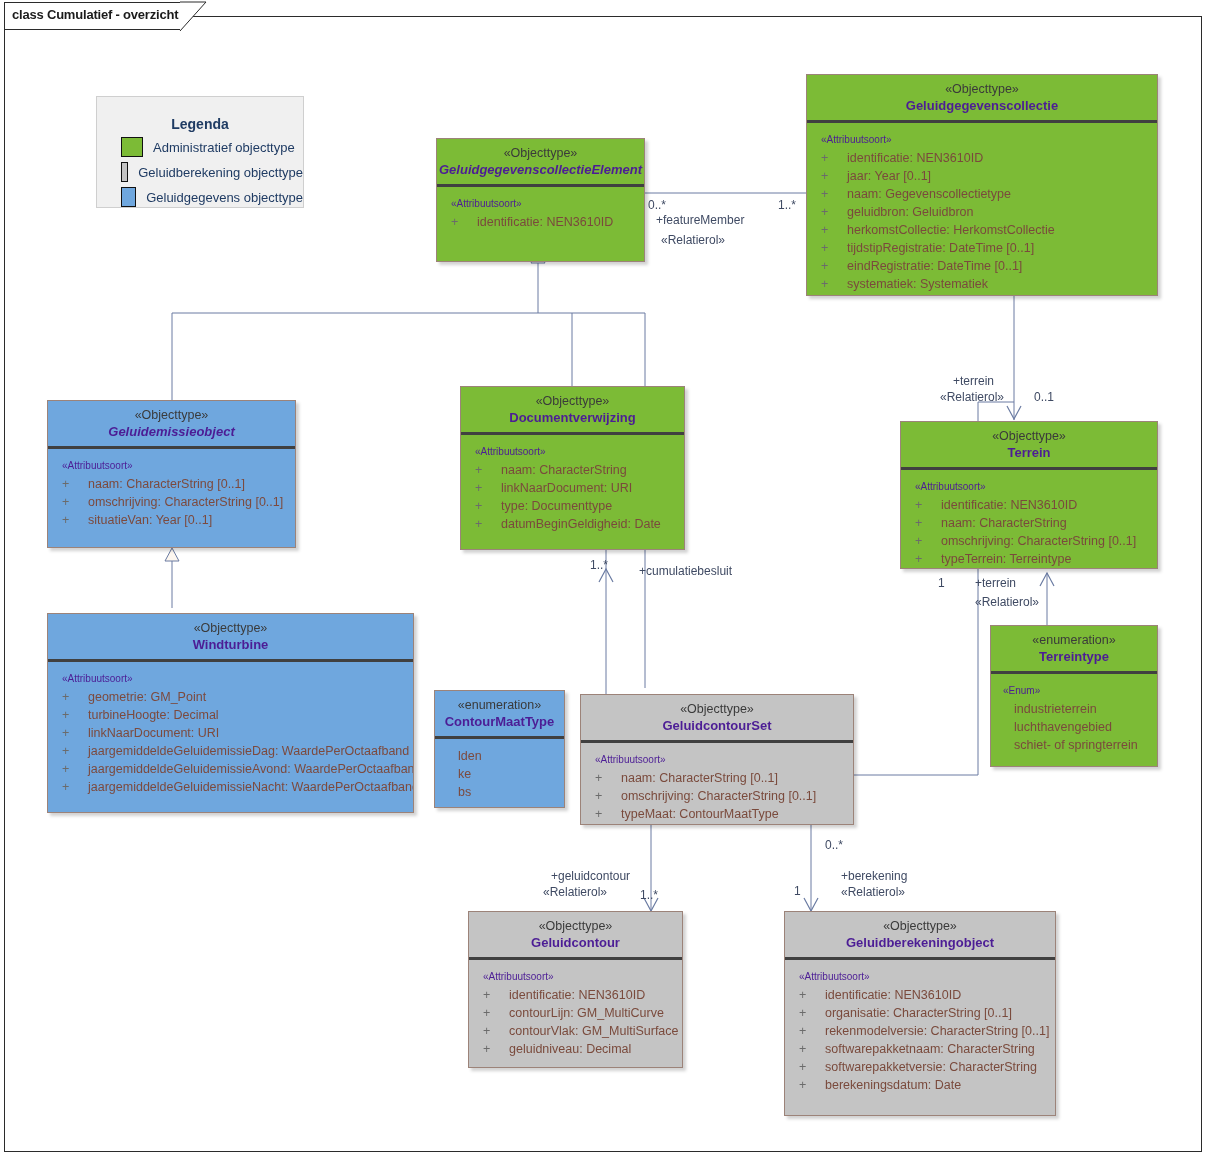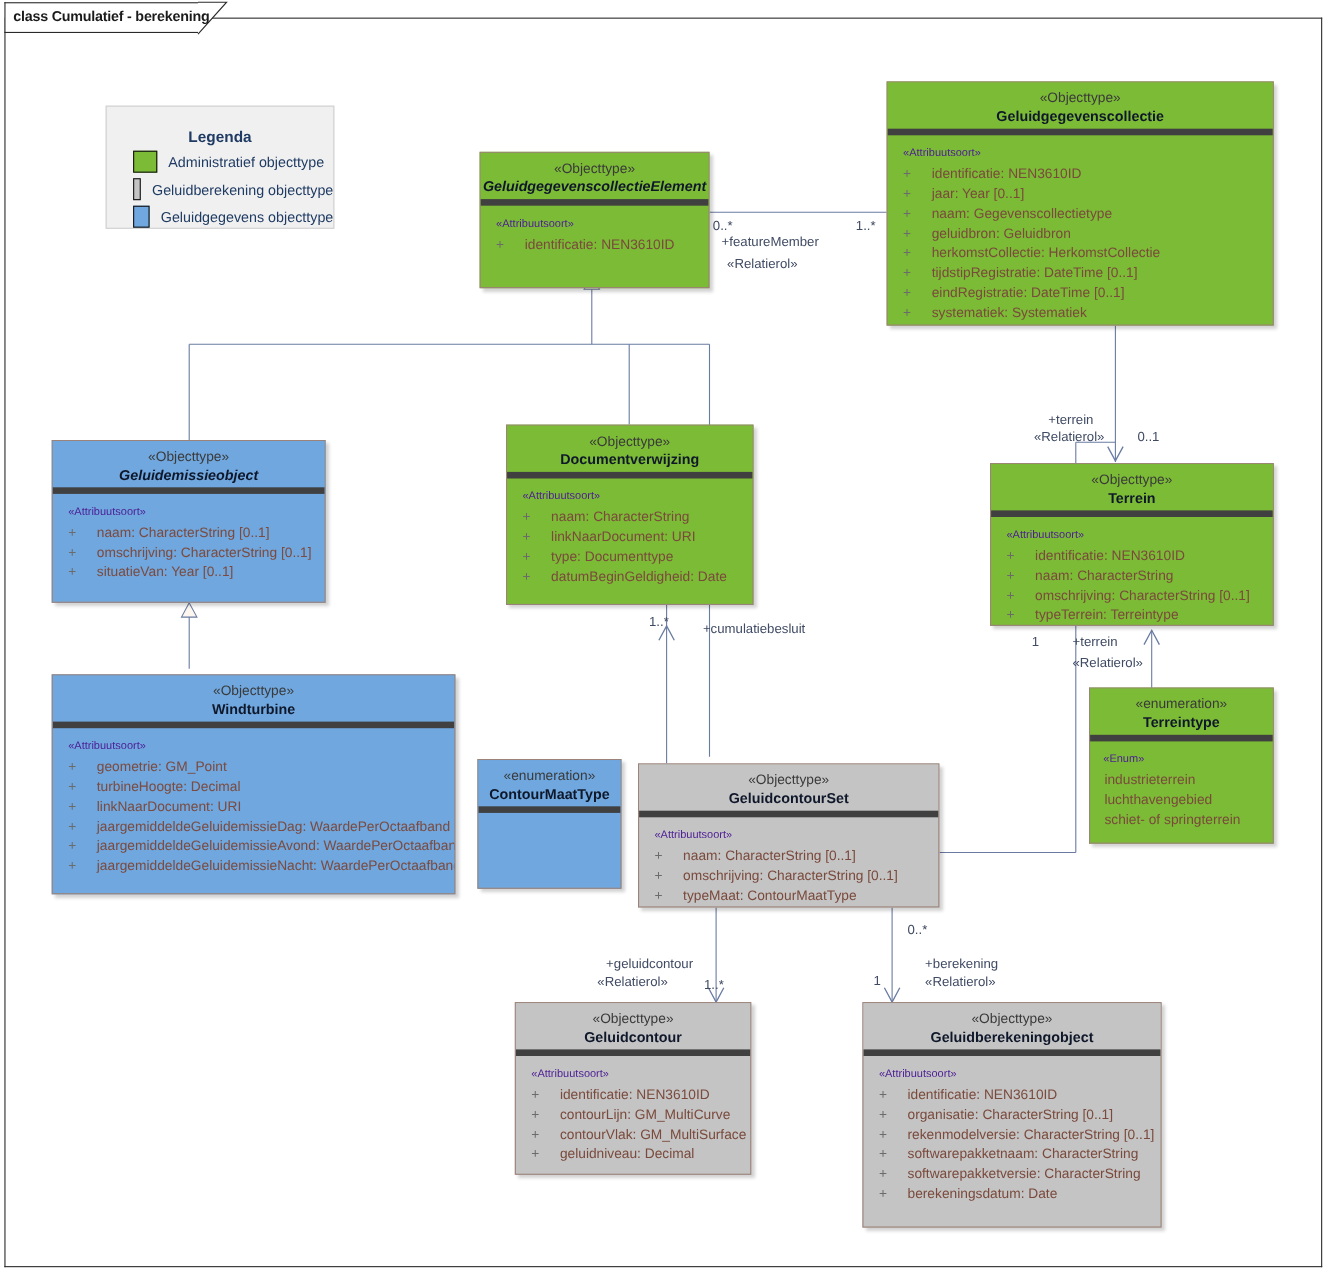--- a/index.html
+++ b/index.html
@@ -7,29 +7,29 @@
   #canvas{position:relative;width:1208px;height:1158px;background:#fff;overflow:hidden;}
 
   
   #frame{position:absolute;left:4px;top:16px;width:1198px;height:1136px;border:1px solid #2b2b2b;border-top:none;box-sizing:border-box;}
   #frame-top-right{position:absolute;left:192px;top:16px;width:1010px;height:0;border-top:1px solid #2b2b2b;}
   #tab{position:absolute;left:4px;top:2px;width:176px;height:28px;background:#fff;border:1px solid #2b2b2b;border-right:none;box-sizing:border-box;}
   #tab-label{position:absolute;left:12px;top:7px;font-size:13px;font-weight:bold;color:#1b1b1b;white-space:nowrap;letter-spacing:-0.2px;}
 
   
   .umlbox{position:absolute;box-sizing:border-box;border:1px solid #9c8379;box-shadow:3px 3px 3px rgba(0,0,0,0.18);}
-  .umlbox .hdr{box-sizing:border-box;text-align:center;padding-top:6px;border-bottom:6px solid #404040;}
+  .umlbox .hdr{box-sizing:border-box;text-align:center;padding-top:6px;border-bottom:3px solid #404040;}
   .umlbox .stereo{font-size:12.5px;color:#3a3a3a;line-height:16px;}
-  .umlbox .cname{font-size:13px;font-weight:bold;color:#0f172a;line-height:17px;}
+  .umlbox .cname{font-size:13px;font-weight:bold;color:#4c1d95;line-height:17px;}
   .umlbox .cname.italic{font-style:italic;}
   .umlbox .body{box-sizing:border-box;padding:8px 0 6px 0;}
   .umlbox .secthead{font-size:10px;color:#4c1d95;margin-left:14px;line-height:18px;}
   .attr{position:relative;font-size:12.5px;line-height:18px;color:#7a4a3c;white-space:nowrap;padding-left:40px;}
   .attr .vis{position:absolute;left:14px;top:0;color:#6b6b6b;}
-  .enumval{font-size:12.5px;line-height:18px;color:#7a4a3c;white-space:nowrap;padding-left:13px;}
+  .enumval{font-size:12.5px;line-height:18px;color:#7a4a3c;white-space:nowrap;padding-left:23px;}
 
   .green{background:#7cbb36;}
   .green .hdr{background:#7cbb36;}
   .blue{background:#6fa7de;}
   .blue .hdr{background:#6fa7de;}
   .grey{background:#c4c4c4;}
   .grey .hdr{background:#c4c4c4;}
   .blue .attr,.blue .enumval{color:#7c4a3e;}
   .grey .attr{color:#7a4a3c;}
 
@@ -47,21 +47,21 @@
 
 <div id="canvas">
 
   <div id="frame"></div>
   <div id="frame-top-right"></div>
   <div id="tab"></div>
   <svg class="ov">
     <path d="M180,2 L206,2 L180,31 L180,2 Z" fill="#ffffff" stroke="none"></path>
     <path d="M180,2 L206,2 L180,31" fill="none" stroke="#2b2b2b" stroke-width="1"></path>
   </svg>
-  <div id="tab-label">class Cumulatief - berekening</div>
+  <div id="tab-label">class Cumulatief - overzicht</div>
 
   <div id="legend" style="left:96px;top:96px;width:208px;height:112px;">
     <div class="ltitle">Legenda</div>
     <div class="lrow">
       <span class="sw" style="background:#7cbb36;"></span>
       <span class="ltxt">Administratief objecttype</span>
     </div>
     <div class="lrow">
       <span class="sw" style="background:#c4c4c4;"></span>
       <span class="ltxt">Geluidberekening objecttype</span>
@@ -212,20 +212,25 @@
       <div class="enumval">luchthavengebied</div>
       <div class="enumval">schiet- of springterrein</div>
     </div>
   </div>
 
   <div class="umlbox blue" style="left:434px;top:690px;width:131px;height:118px;">
     <div class="hdr" style="height:48px;">
       <div class="stereo">«enumeration»</div>
       <div class="cname">ContourMaatType</div>
     </div>
+    <div class="body">
+      <div class="enumval">lden</div>
+      <div class="enumval">ke</div>
+      <div class="enumval">bs</div>
+    </div>
   </div>
 
   <div class="umlbox grey" style="left:580px;top:694px;width:274px;height:131px;">
     <div class="hdr" style="height:48px;">
       <div class="stereo">«Objecttype»</div>
       <div class="cname">GeluidcontourSet</div>
     </div>
     <div class="body">
       <div class="secthead">«Attribuutsoort»</div>
       <div class="attr"><span class="vis">+</span><span>naam: CharacterString [0..1]</span></div>

